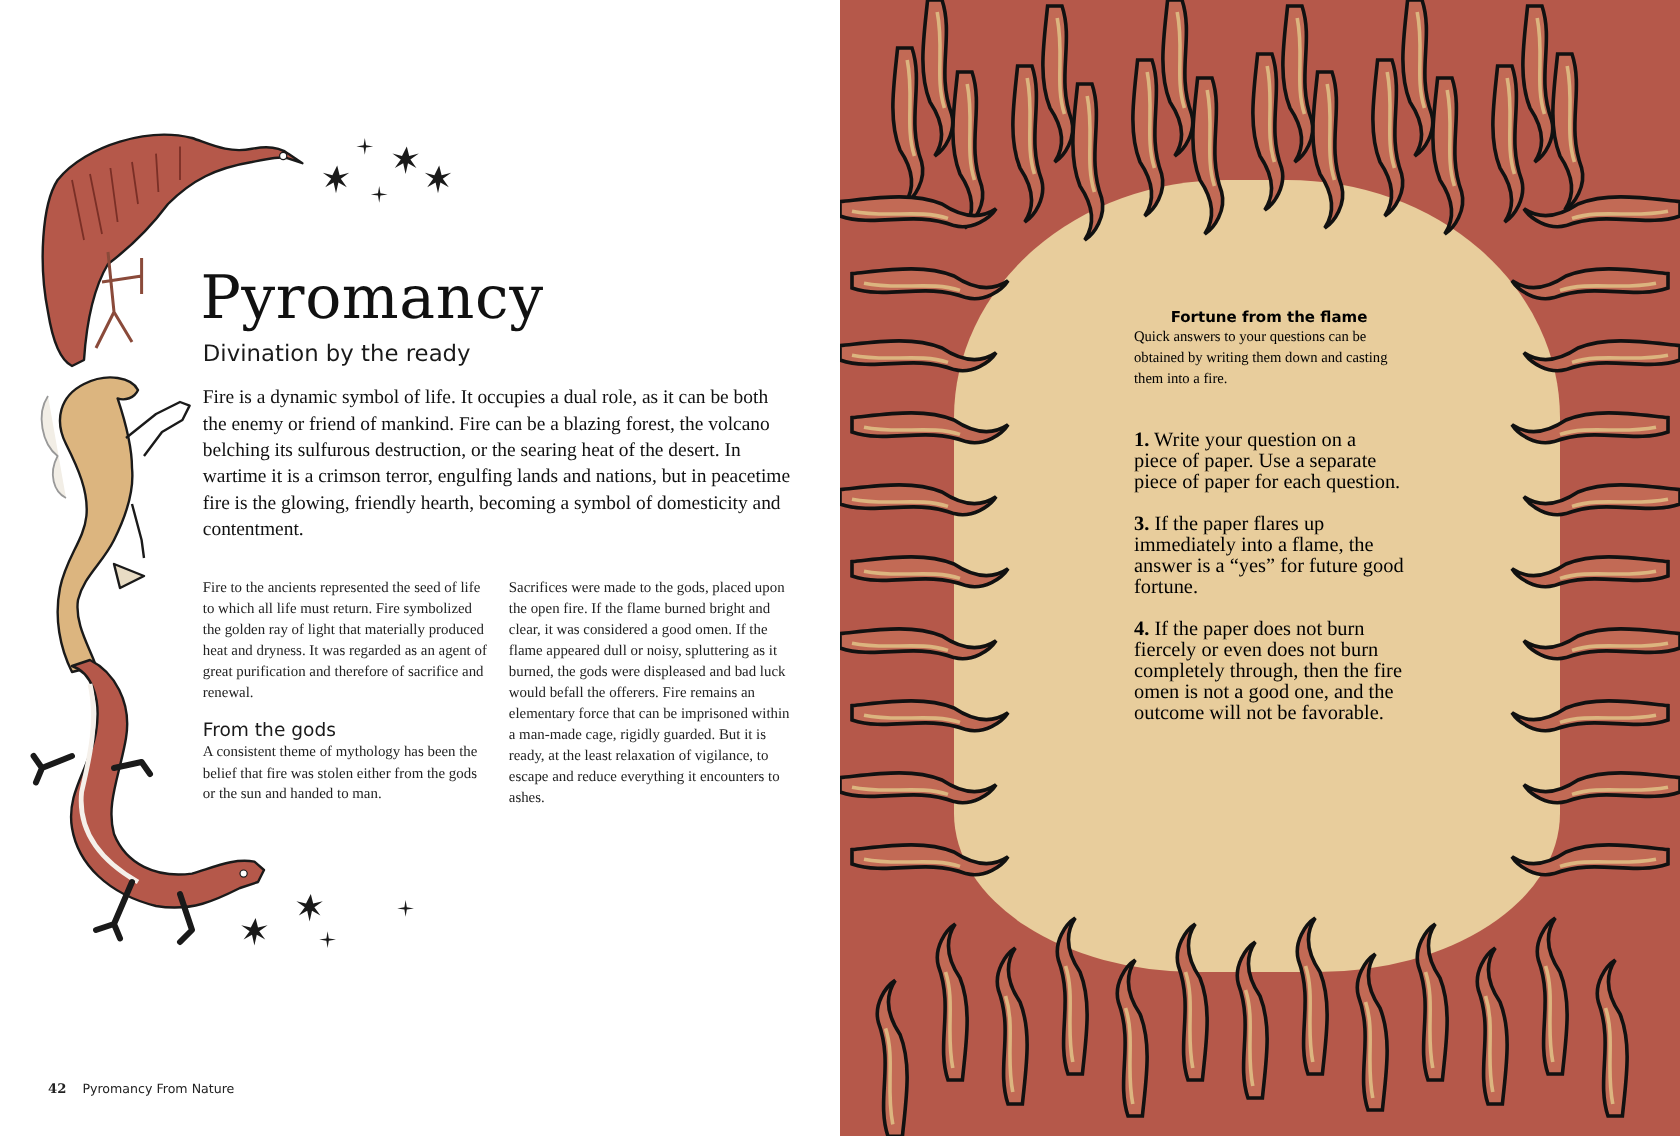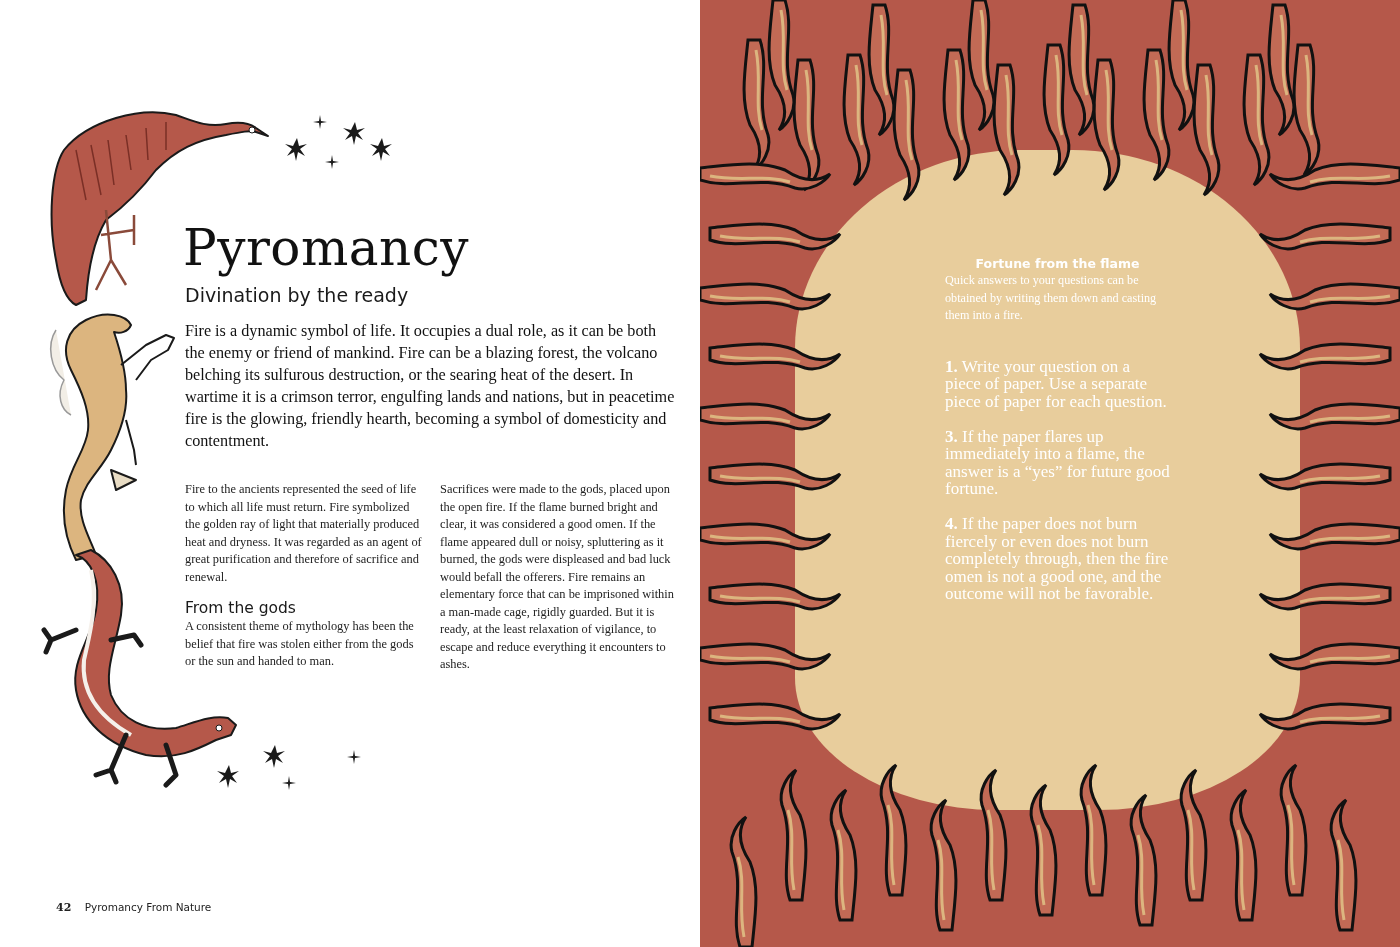--- a/index.html
+++ b/index.html
@@ -1,38 +1,38 @@
 <!DOCTYPE html>
 <html><head>
 <meta charset="utf-8">
 <style>
   html, body { margin: 0; padding: 0; }
   body { width: 1400px; height: 947px; position: relative; overflow: hidden; background: #ffffff; font-family: "Liberation Serif", serif; color: #1a1a1a; }
   .spread { position: absolute; inset: 0; }
-  .page-left { position: absolute; left: 16px; top: 0; width: 700px; height: 947px; background: #ffffff; padding-left: 11px; }
+  .page-left { position: absolute; left: 0; top: 0; width: 700px; height: 947px; background: #ffffff; padding-left: 11px; }
   .page-right { position: absolute; left: 700px; top: 0; width: 700px; height: 947px; background: #b5584a; overflow: hidden; }
 
   .illus { position: absolute; left: 0; top: 0; }
 
   .title { position: absolute; left: 167px; top: 218px; font-family: "DejaVu Serif", serif; font-size: 50px; line-height: 60px; letter-spacing: 0.5px; color: #111; margin: 0; font-weight: normal; }
   .subtitle { position: absolute; left: 169px; top: 283px; font-family: "DejaVu Sans", sans-serif; font-size: 19px; line-height: 24px; color: #1a1a1a; margin: 0; font-weight: normal; }
   .lead { position: absolute; left: 169px; top: 320px; width: 490px; font-family: Liberation Serif, serif; font-size: 16.2px; line-height: 22px; color: #111; margin: 0; }
   .col { position: absolute; top: 481px; width: 240px; font-family: "Liberation Serif", serif; font-size: 12.4px; line-height: 17.5px; color: #222; margin: 0; }
   .col-1 { left: 169px; }
   .col-2 { left: 424px; }
   .col p { margin: 0; }
   .sub-h { font-family: "DejaVu Sans", sans-serif; font-size: 15.5px; line-height: 19px; margin: 13px 0 0 0; font-weight: normal; color: #1a1a1a; }
 
   .footer { position: absolute; left: 40px; top: 901px; font-family: "DejaVu Sans", sans-serif; font-size: 10.5px; color: #222; }
   .footer .num { font-family: "DejaVu Serif", serif; font-weight: bold; margin-right: 10px; font-size: 11px; }
 
   .inner { position: absolute; left: 95px; top: 150px; width: 505px; height: 660px; background: #e8cd9c; border-radius: 45% 45% 40% 40% / 30% 30% 20% 20%; }
   .flames { position: absolute; left: 0; top: 0; }
 
-  .panel { position: absolute; left: 245px; top: 255px; width: 225px; font-family: "Liberation Serif", serif; color: #ffffff; }
+  .panel { position: absolute; left: 245px; top: 255px; width: 225px; font-family: "Liberation Serif", serif; color: #000000; }
   .panel-title { text-align: center; font-family: "DejaVu Sans", sans-serif; font-weight: bold; font-size: 12.5px; line-height: 17px; margin: 0; }
   .panel-intro { text-align: left; font-weight: normal; font-size: 12.2px; line-height: 17.5px; margin: 0 0 33px 0; }
   .step { font-size: 17px; line-height: 17.5px; margin: 0 0 17.5px 0; }
   .step b { font-weight: bold; }
 </style>
 </head>
 <body>
 
 <div class="spread">
 

